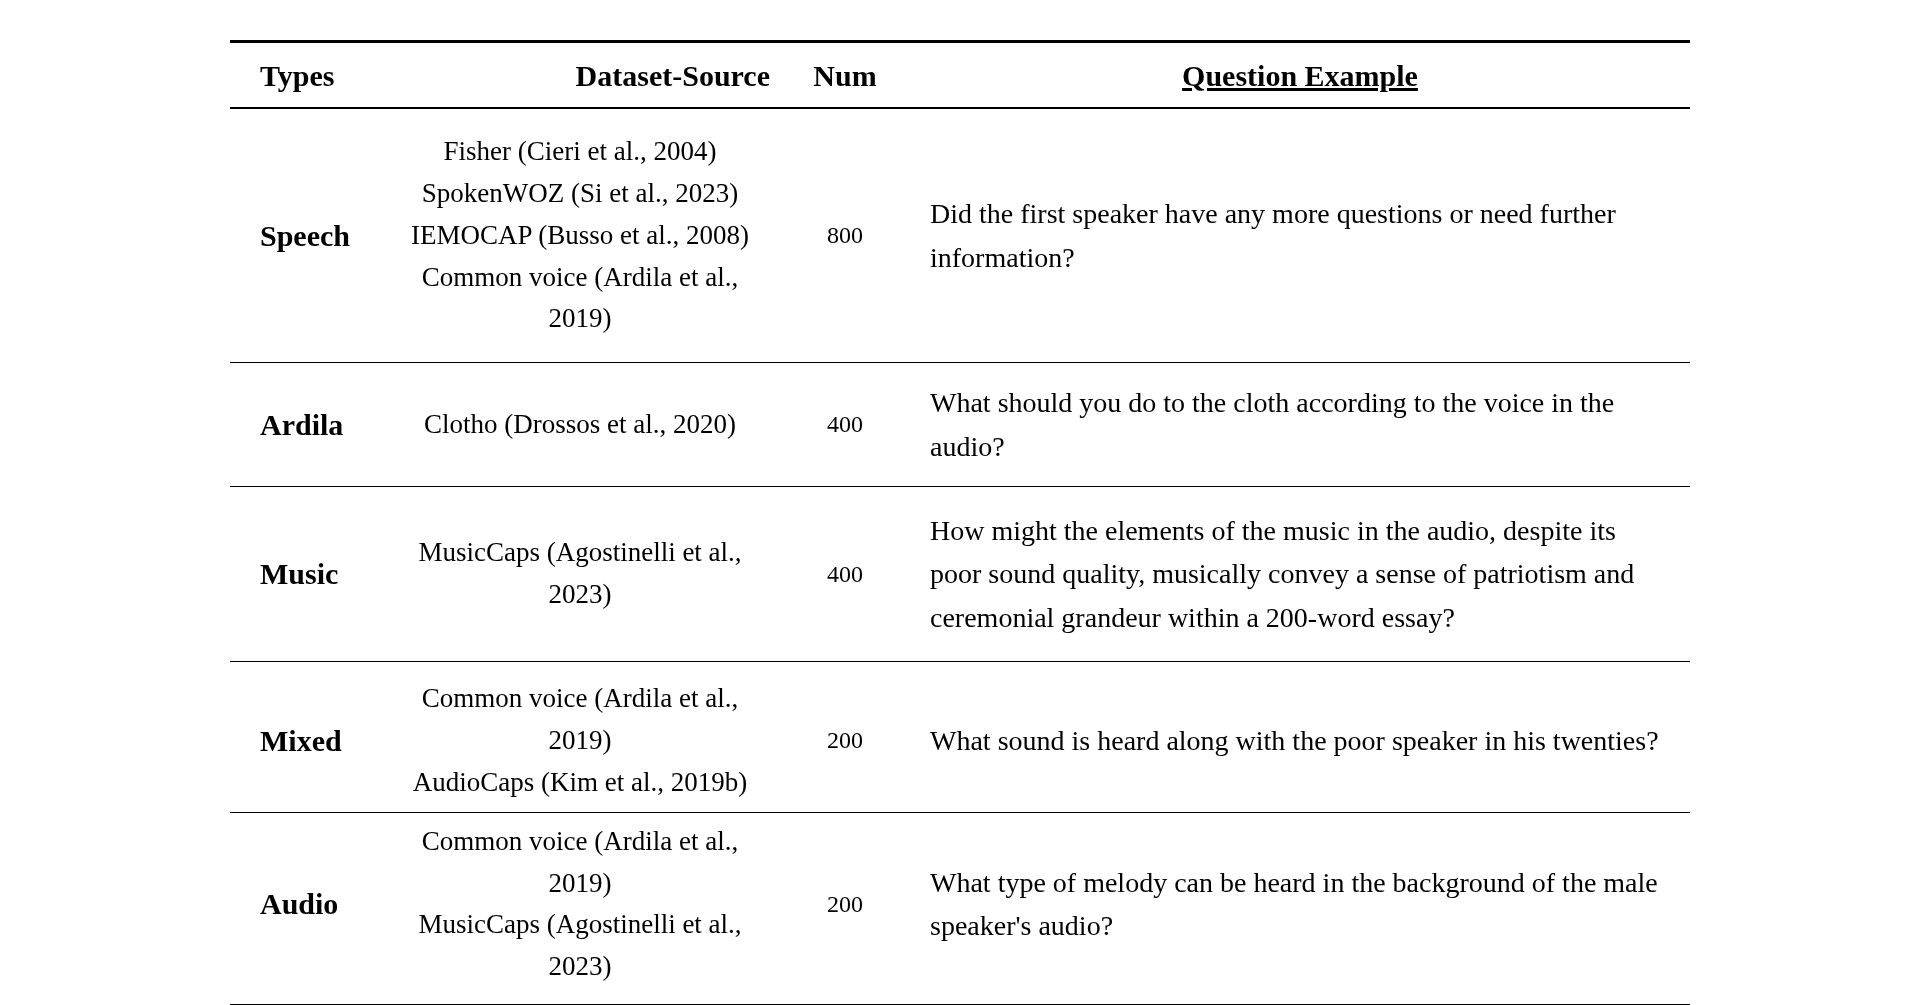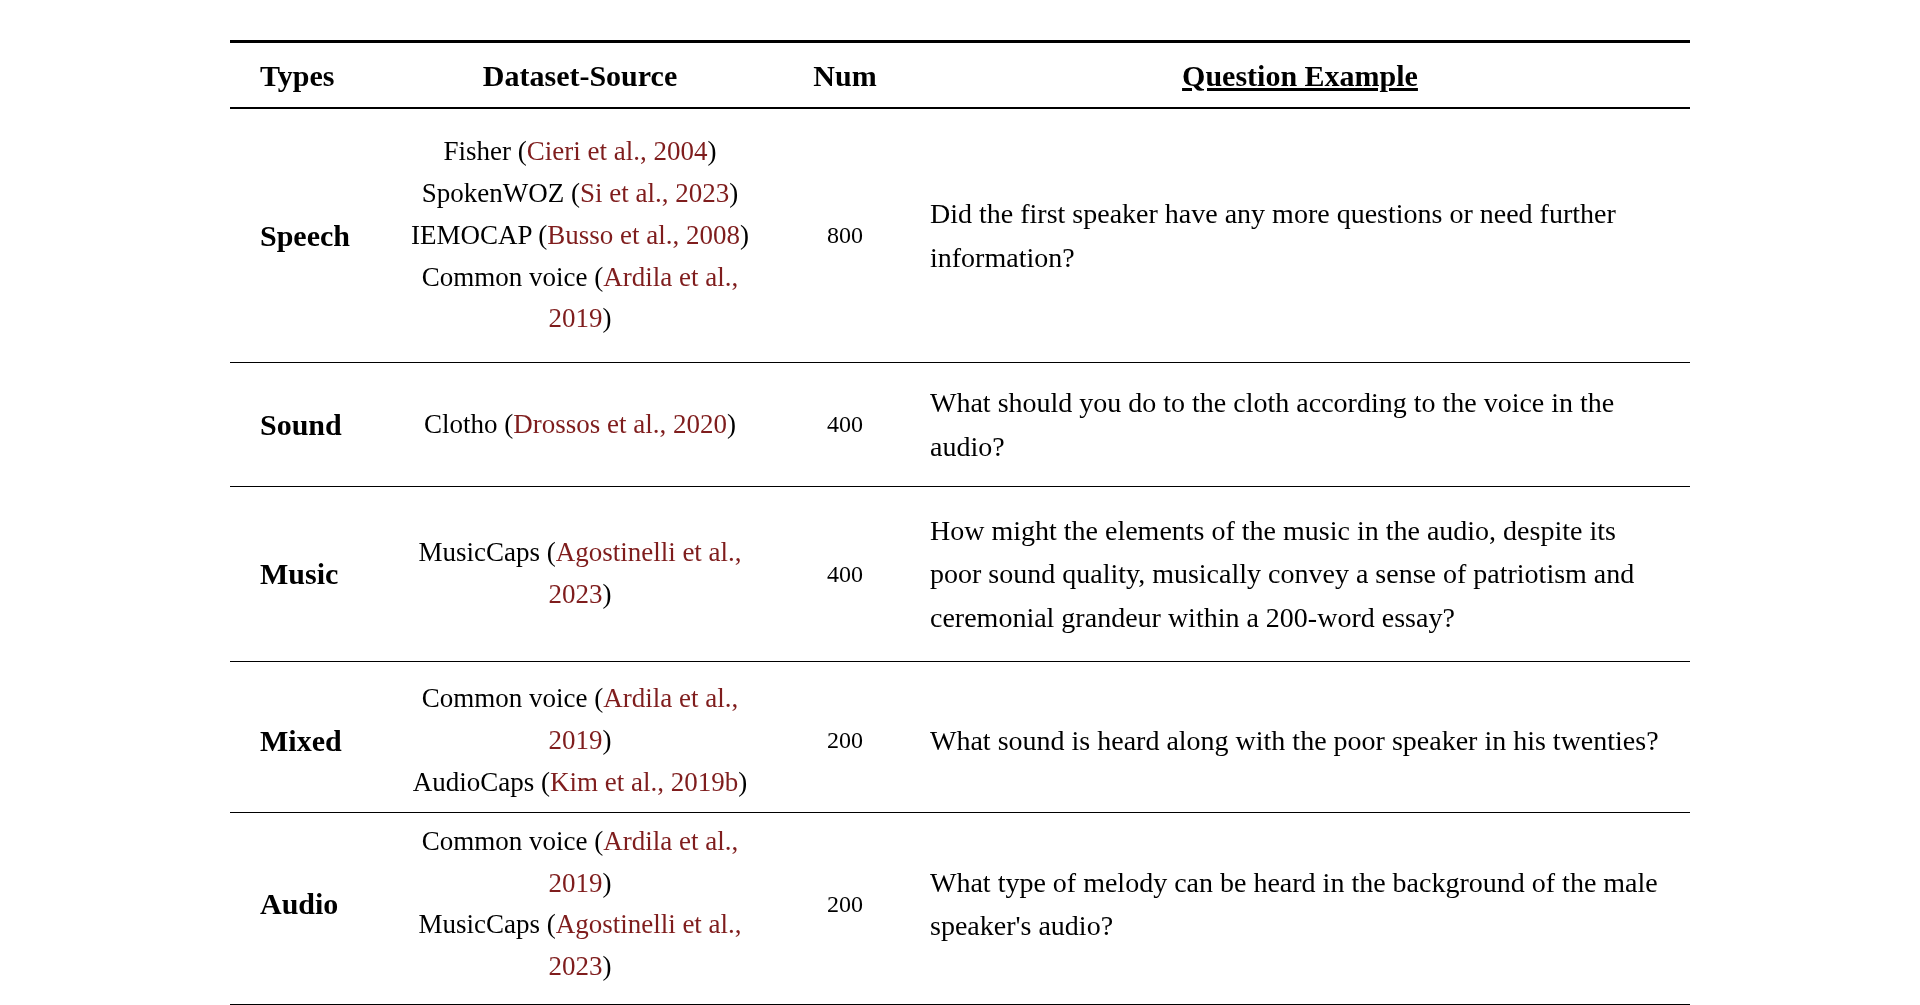--- a/index.html
+++ b/index.html
@@ -41,20 +41,21 @@
     }
 
     thead tr th:first-child {
       text-align: left;
       padding-left: 30px;
       width: 140px;
     }
 
     thead tr th:nth-child(2) {
       width: 420px;
+      text-align: right;
     }
 
     thead tr th:nth-child(3) {
       width: 110px;
     }
 
     thead tr th:nth-child(4) {
       text-align: center;
       padding-left: 30px;
       text-decoration: underline;
@@ -91,21 +92,21 @@
       line-height: 1.55;
       padding-left: 30px;
       padding-right: 30px;
     }
 
     .row-divider {
       border-top: 1.5px solid #000;
     }
 
     .blue-ref {
-      color: #7f1d1d;
+      color: #000000;
     }
 
     .speech-row td {
       padding-top: 22px;
       padding-bottom: 22px;
     }
 
     .music-row td {
       padding-top: 22px;
       padding-bottom: 22px;
@@ -142,21 +143,21 @@
           Fisher (<span class="blue-ref">Cieri et al., 2004</span>)<br>
           SpokenWOZ (<span class="blue-ref">Si et al., 2023</span>)<br>
           IEMOCAP (<span class="blue-ref">Busso et al., 2008</span>)<br>
           Common voice (<span class="blue-ref">Ardila et al., 2019</span>)
         </td>
         <td>800</td>
         <td>Did the first speaker have any more questions or need further information?</td>
       </tr>
 
       <tr class="row-divider">
-        <td>Sound</td>
+        <td>Ardila</td>
         <td>
           Clotho (<span class="blue-ref">Drossos et al., 2020</span>)
         </td>
         <td>400</td>
         <td>What should you do to the cloth according to the voice in the audio?</td>
       </tr>
 
       <tr class="music-row row-divider">
         <td>Music</td>
         <td>

